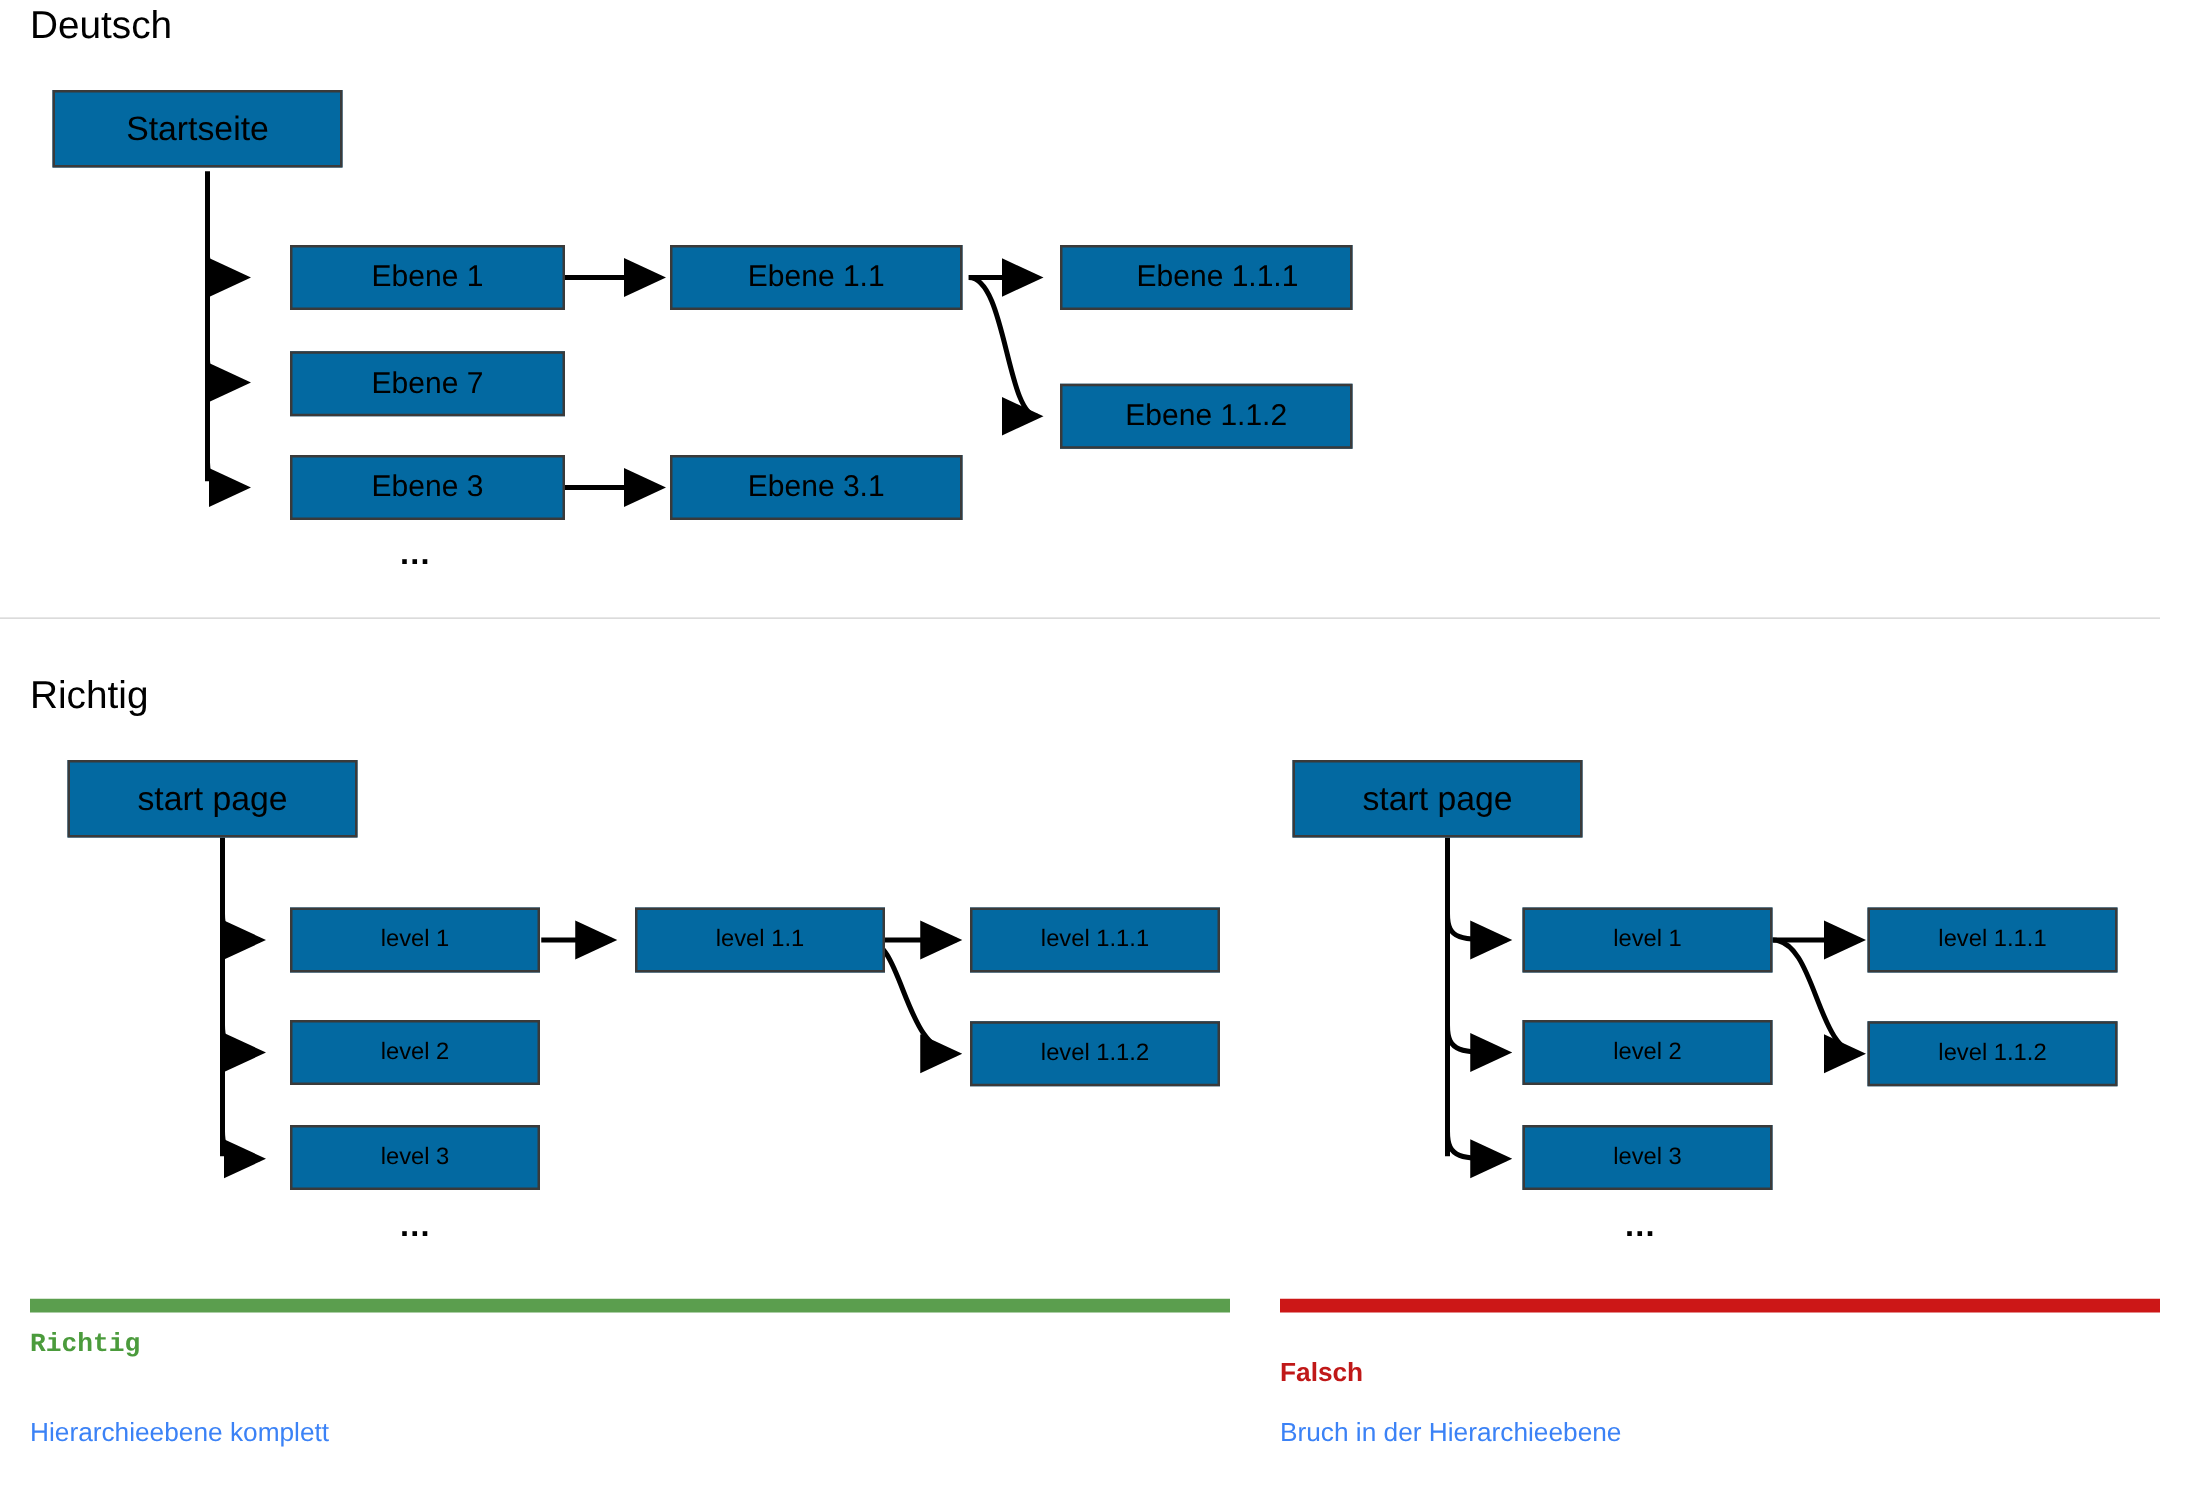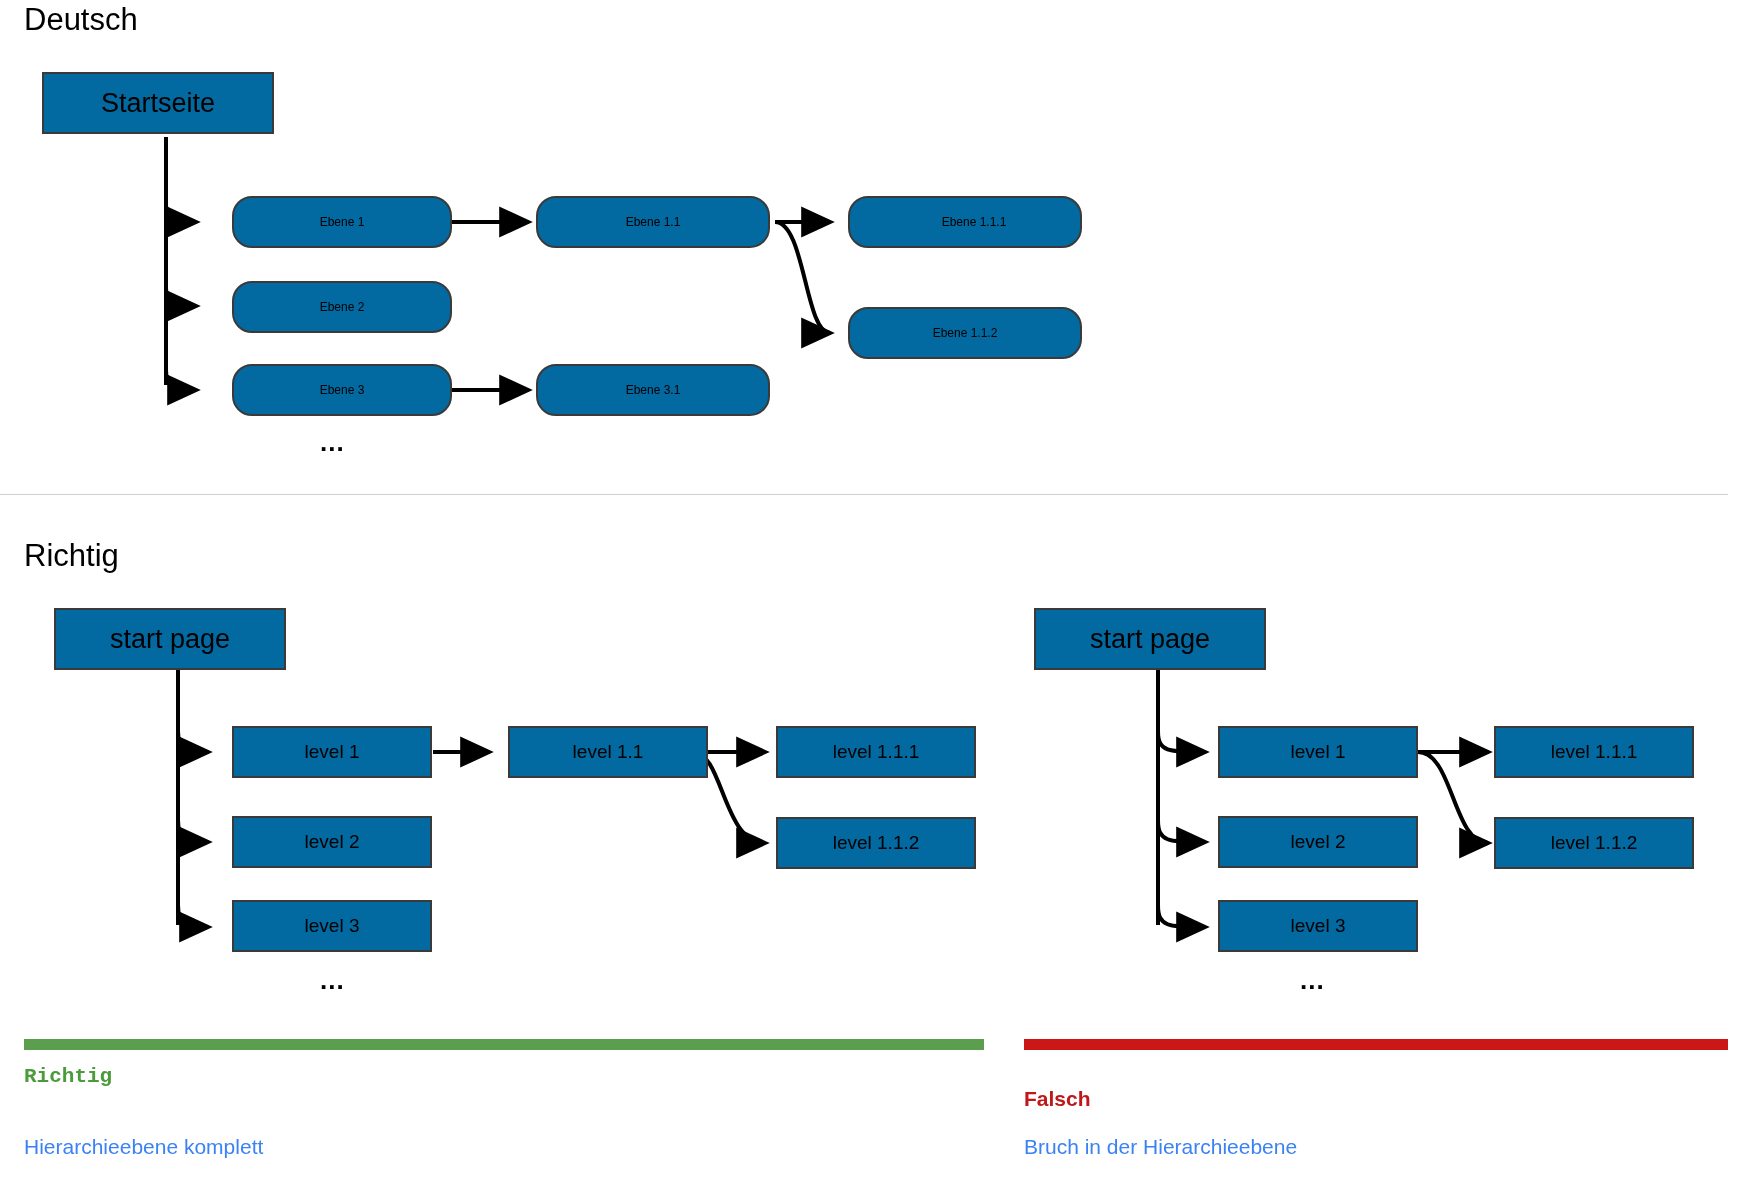--- a/index.html
+++ b/index.html
@@ -40,22 +40,21 @@
     display: flex;
     align-items: center;
     justify-content: center;
     text-align: center;
     white-space: nowrap;
   }
   .node.root-de {
     font-size: 27px;
   }
   .node.lvl-de {
-    font-size: 12px;
-    border-radius: 20px;
+    font-size: 24px;
   }
   .node.root-en {
     font-size: 27px;
   }
   .node.lvl-en {
     font-size: 19px;
   }
   .ellipsis {
     position: absolute;
     font-size: 26px;
@@ -151,21 +150,21 @@
 
   <div class="section-title" style="left:24px; top:2px;">Deutsch</div>
 
   <div class="node root-de" style="left:42px; top:72px; width:232px; height:62px;">Startseite</div>
 
   <div class="node lvl-de" style="left:232px; top:196px; width:220px; height:52px;">Ebene 1</div>
   <div class="node lvl-de" style="left:536px; top:196px; width:234px; height:52px;">Ebene 1.1</div>
   <div class="node lvl-de" style="left:848px; top:196px; width:234px; height:52px;padding-left:18px;">Ebene 1.1.1</div>
   <div class="node lvl-de" style="left:848px; top:307px; width:234px; height:52px;">Ebene 1.1.2</div>
 
-  <div class="node lvl-de" style="left:232px; top:281px; width:220px; height:52px;">Ebene 2</div>
+  <div class="node lvl-de" style="left:232px; top:281px; width:220px; height:52px;">Ebene 7</div>
 
   <div class="node lvl-de" style="left:232px; top:364px; width:220px; height:52px;">Ebene 3</div>
   <div class="node lvl-de" style="left:536px; top:364px; width:234px; height:52px;">Ebene 3.1</div>
 
   <div class="ellipsis" style="left:320px; top:437px;">...</div>
 
   <div class="divider" style="left:0px; top:494px; width:1728px;"></div>
 
   <div class="section-title" style="left:24px; top:538px;">Richtig</div>
 

